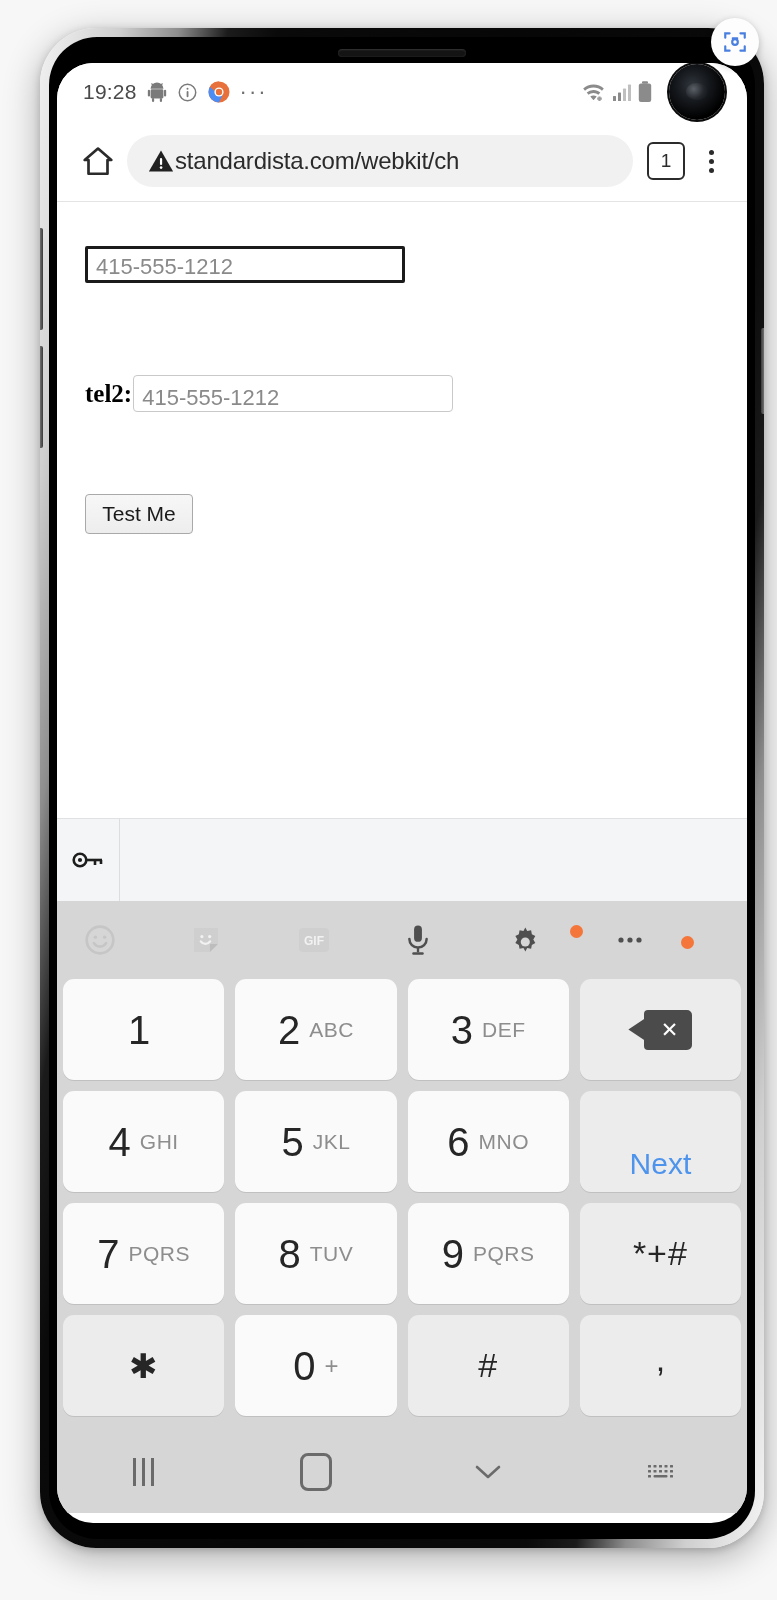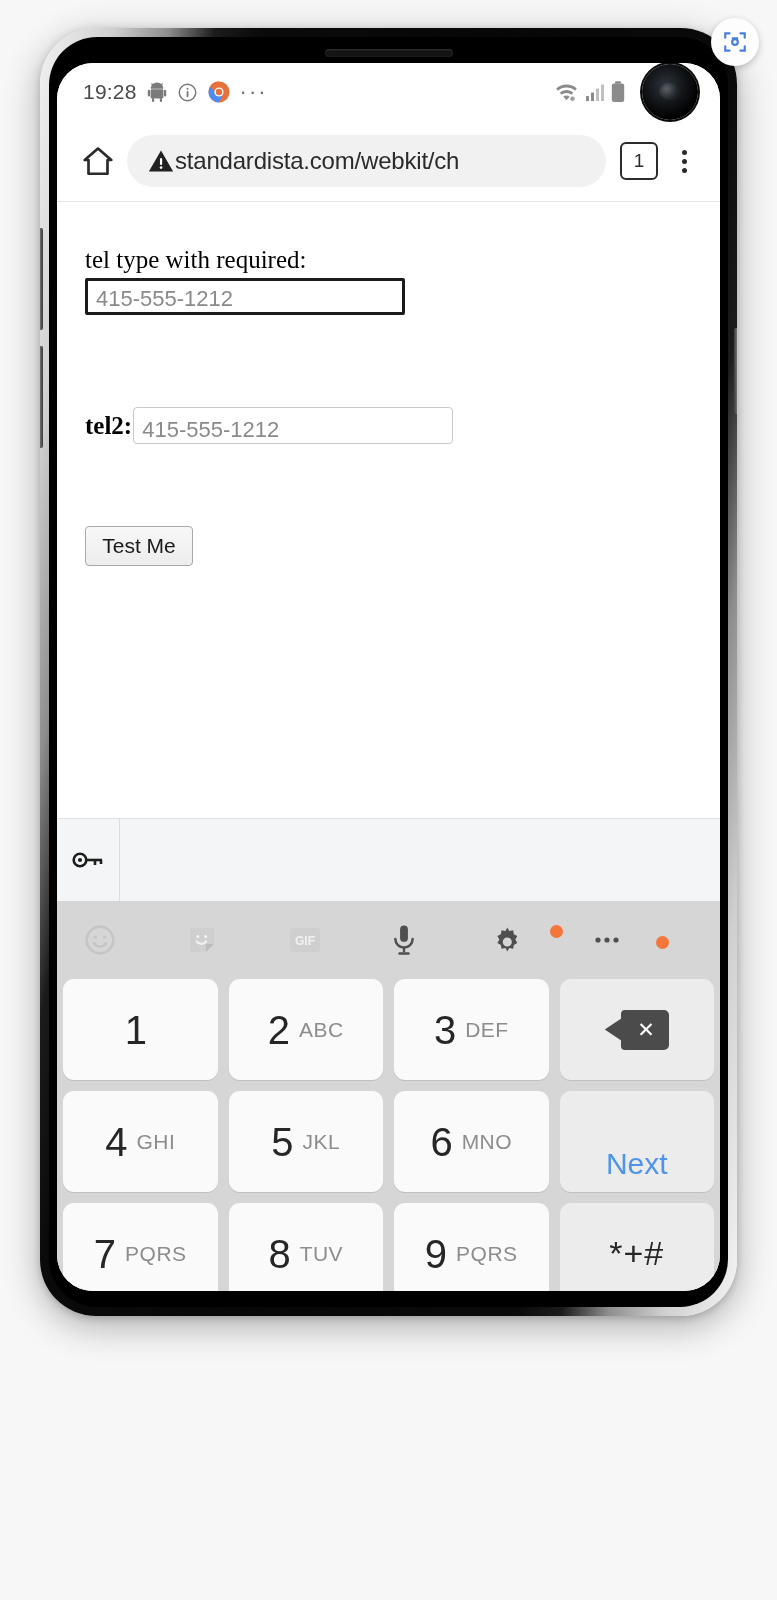--- a/index.html
+++ b/index.html
@@ -8,25 +8,26 @@
     background:#f7f7f7;
     font-family:"Liberation Sans",sans-serif;
     overflow:hidden;
     position:relative;
   }
 
   
   .phone{
     position:absolute;
     left:40px;top:28px;
-    width:697px;height:1288px;
+    width:697px;height:1520px;
     border-radius:56px;
     background:linear-gradient(100deg,#f2f2f2 0%,#cfcfcf 8%,#8d8d8d 14%,#1b1b1b 19%,#0a0a0a 24%,#070707 50%,#0a0a0a 76%,#1b1b1b 81%,#8d8d8d 86%,#cfcfcf 92%,#f4f4f4 100%);
     box-shadow:0 10px 36px rgba(0,0,0,.30), 0 2px 8px rgba(0,0,0,.18);
     overflow:hidden;
+    padding-left:27px;
   }
   .phone-inner{
     position:absolute;
     left:9px;top:9px;right:9px;bottom:9px;
     border-radius:48px;
     background:#000;
   }
   .screen{
     position:absolute;
     left:8px;top:26px;right:8px;bottom:16px;
@@ -313,21 +314,20 @@
           <span>1</span>
         </div>
         <div class="kebab">
           <i></i>
           <i></i>
           <i></i>
         </div>
       </div>
 
       <div class="webpage">
-        <div class="field-label">tel type with required:</div>
         <div class="inp inp-focused">
           <span>415-555-1212</span>
         </div>
 
         <div class="row-tel2">
           <span class="lbl">tel2:</span>
           <div class="inp inp-normal">
             <span>415-555-1212</span>
           </div>
         </div>

